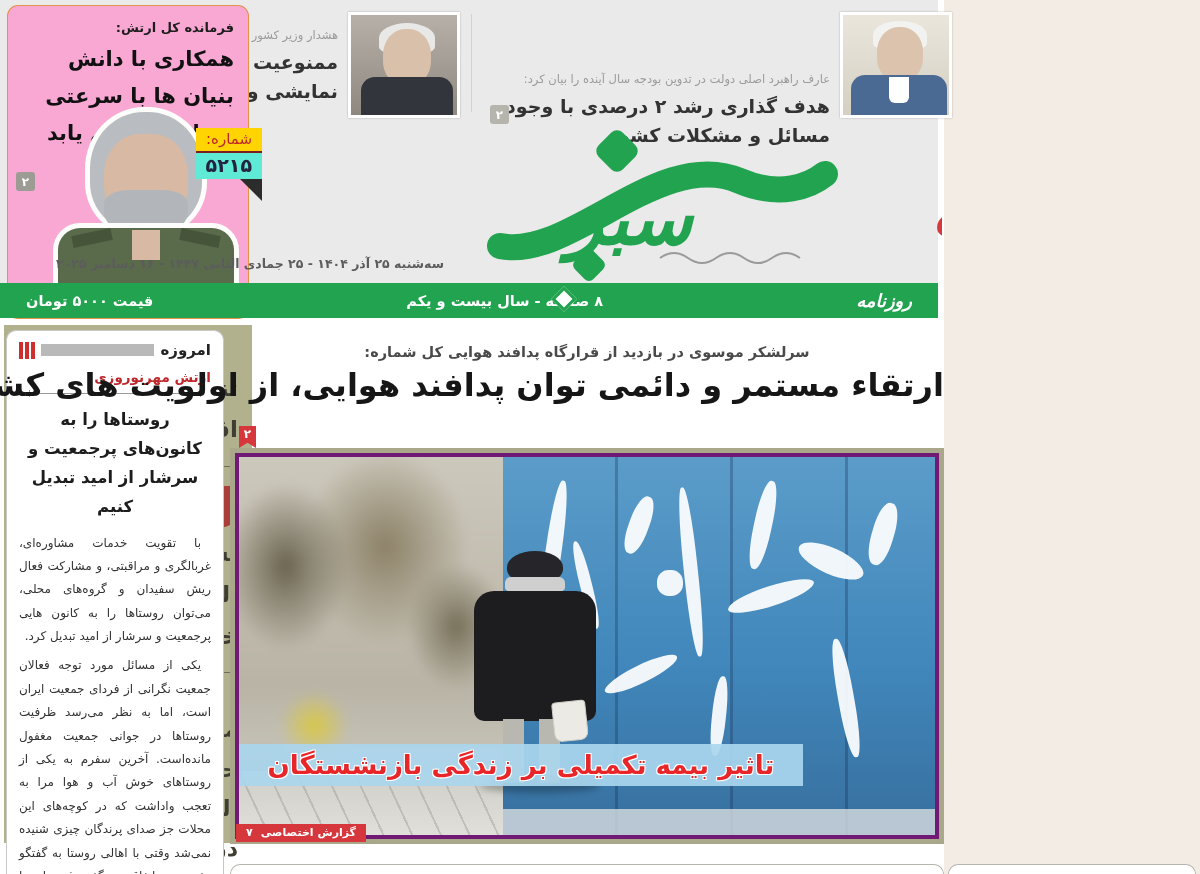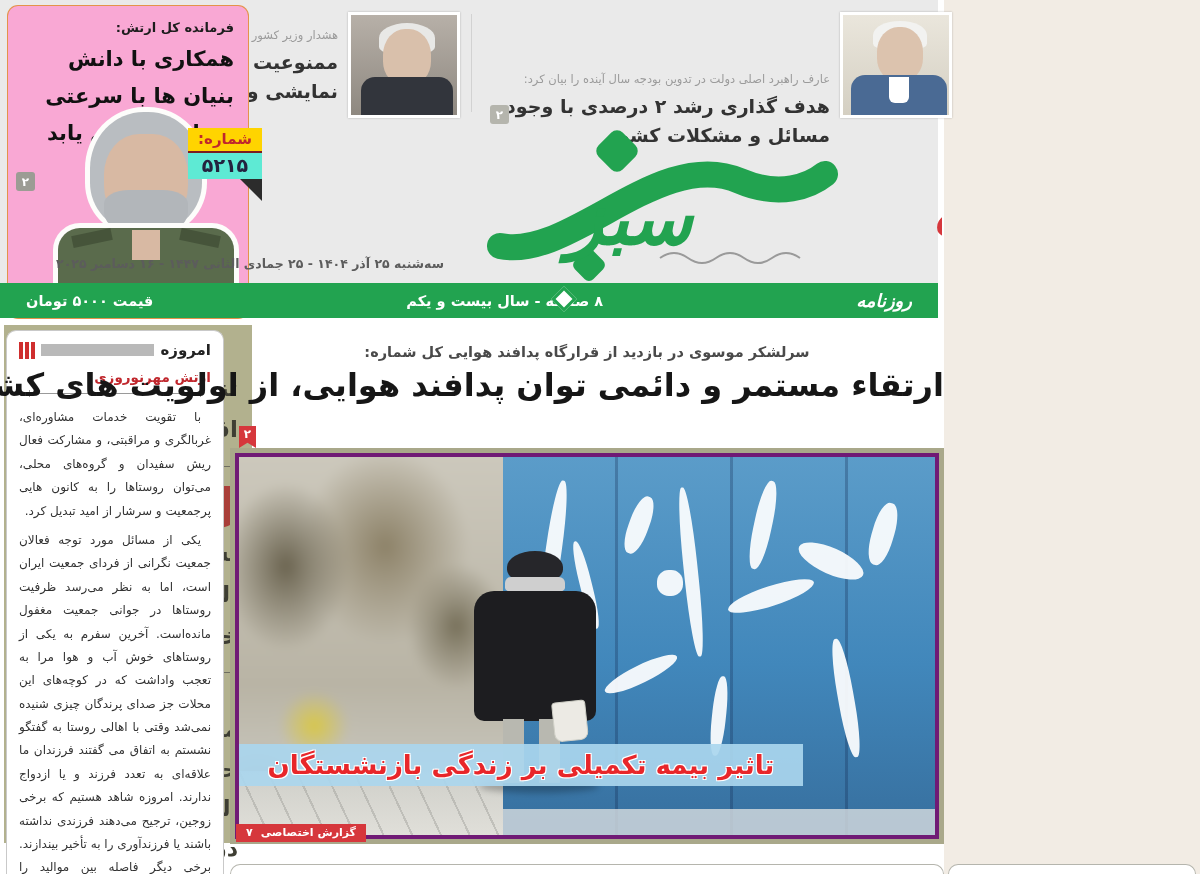--- a/index.html
+++ b/index.html
@@ -22,21 +22,21 @@
   .pgbadge.light{background:#b5b5ad;}
 
   
   .por{position:relative;width:100%;height:100%;}
   .por .head{position:absolute;border-radius:46% 46% 42% 42%;}
   .por .hair{position:absolute;border-radius:50% 50% 20% 20%;}
   .por .body{position:absolute;border-radius:14px 14px 0 0;}
 
   
   .issue-box{left:auto;right:938px;top:128px;}
-  .issue-tab{background:#ffd400;color:#c0272d;font-weight:bold;font-size:15px;padding:2px 10px 3px;text-align:right;border-bottom:2px solid #7a1d20;}
+  .issue-tab{background:#ffd400;color:#c0272d;font-weight:normal;font-size:15px;padding:2px 10px 3px;text-align:right;border-bottom:2px solid #7a1d20;}
   .issue-num{background:#5eead4;color:#23233f;font-weight:bold;font-size:19px;letter-spacing:3px;padding:1px 10px 3px;text-align:center;}
   .issue-fold{width:0;height:0;border-top:22px solid #2c2c2c;border-left:22px solid transparent;}
 
   .site-url{font-size:33px;color:#c6c6c6;letter-spacing:5px;direction:ltr;text-align:left;}
   .date-line{font-size:12.5px;color:#5c5c5c;font-weight:bold;}
 
   .green-bar{left:0;top:283px;width:938px;height:35px;background:#22a350;color:#fff;display:flex;align-items:center;justify-content:space-between;padding:0 26px;}
   .green-bar .t{font-size:14.5px;font-weight:bold;}
   .gb-diamond{position:absolute;left:555px;top:290px;width:18px;height:18px;background:#fff;transform:rotate(45deg);border:3px solid #22a350;}
 
@@ -230,20 +230,21 @@
       <span class="lbl">امروزه</span>
       <span class="bar"></span>
       <span class="stripes">
           <i></i>
           <i></i>
           <i></i>
         </span>
     </div>
     <div class="edit-author">ارتش مهرنوروزی</div>
     <div class="tick-line"></div>
+    <div class="edit-title">روستاها را به کانون‌های پرجمعیت و سرشار از امید تبدیل کنیم</div>
     <div class="edit-body">
       <p>با تقویت خدمات مشاوره‌ای، غربالگری و مراقبتی، و مشارکت فعال ریش سفیدان و گروه‌های محلی، می‌توان روستاها را به کانون هایی پرجمعیت و سرشار از امید تبدیل کرد.</p>
       <p>یکی از مسائل مورد توجه فعالان جمعیت نگرانی از فردای جمعیت ایران است، اما به نظر می‌رسد ظرفیت روستاها در جوانی جمعیت مغفول مانده‌است. آخرین سفرم به یکی از روستاهای خوش آب و هوا مرا به تعجب واداشت که در کوچه‌های این محلات جز صدای پرندگان چیزی شنیده نمی‌شد وقتی با اهالی روستا به گفتگو نشستم به اتفاق می گفتند فرزندان ما علاقه‌ای به تعدد فرزند و یا ازدواج ندارند. امروزه شاهد هستیم که برخی زوجین، ترجیح می‌دهند فرزندی نداشته باشند یا فرزندآوری را به تأخیر بیندازند. برخی دیگر فاصله بین موالید را افزایش می‌دهند، برخی از آن‌ها تک فرزندی را انتخاب کرده و زوجین مسن‌تر نیز فرزندآوری را متوقف می‌سازند. تداوم این روند به تدریج ساختار سنی جمعیت را از وضعیت جوانی خارج کرده و آن را به سوی سالخوردگی قریب الوقوع سوق خواهد داد که خود یک نگرانی بسیار جدی است. به موازات پایین آمدن فرزندآوری و حضور سالمندان در جامعه، نیروی کار به شدت دچار افت و ضعف خواهد شد.</p>
 
     </div>
   </div>
 
   <div class="abs lead-kicker">سرلشکر موسوی در بازدید از قرارگاه پدافند هوایی کل شماره:</div>
   <div class="abs lead-headline">ارتقاء مستمر و دائمی توان پدافند هوایی، از اولویت های کشور است</div>
   <div class="abs bookmark" style="right:944px;left:auto;top:426px;">۲</div>

